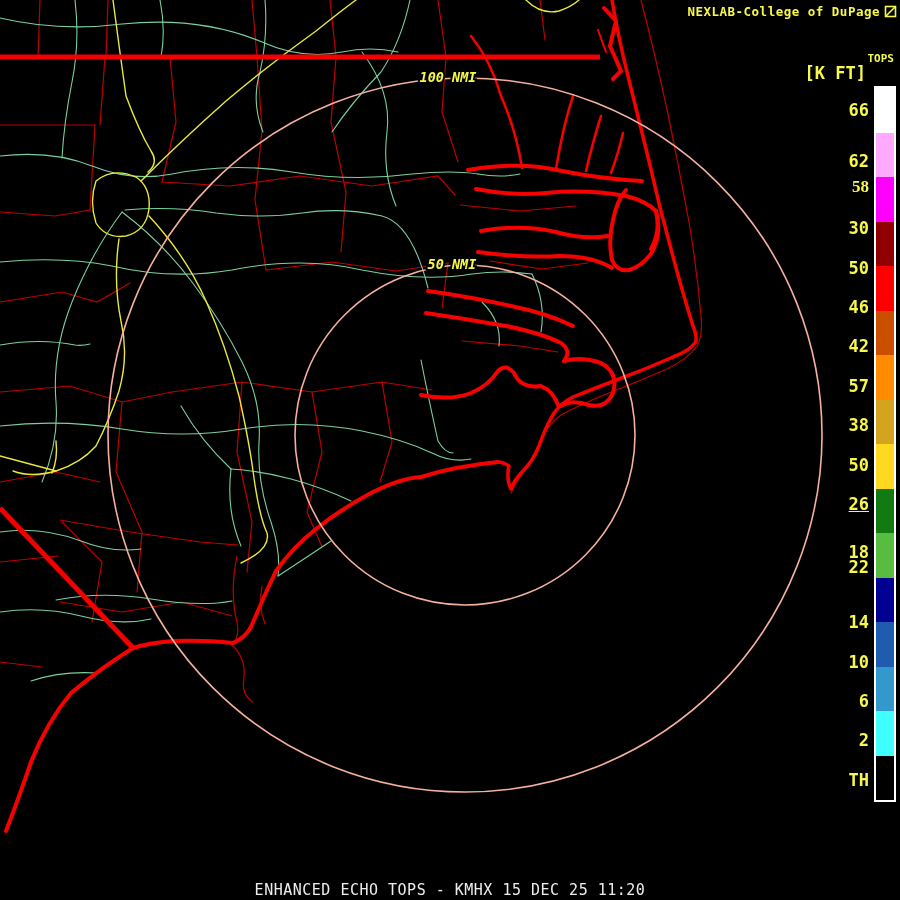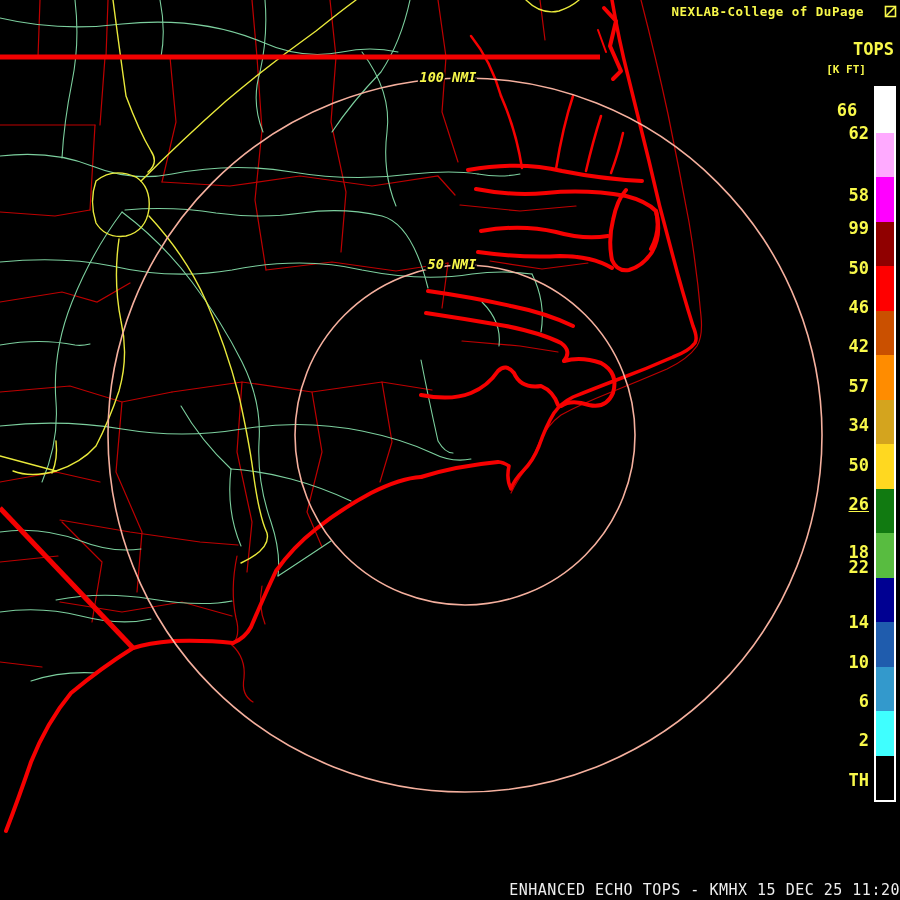--- a/index.html
+++ b/index.html
@@ -1,30 +1,30 @@
 <!DOCTYPE html>
 <html><head>
 <meta charset="utf-8">
 <style>
   html,body{margin:0;padding:0;background:#000;}
   body{width:900px;height:900px;position:relative;overflow:hidden;
        font-family:"DejaVu Sans Mono",monospace;}
   #map{position:absolute;left:0;top:0;width:900px;height:900px;}
   .txt-yellow{color:#F8F84A;}
-  #src-line{position:absolute;top:4px;right:3px;display:flex;align-items:center;gap:20px;
+  #src-line{position:absolute;top:4px;right:3px;display:flex;align-items:center;gap:4px;
             font-size:12.5px;font-weight:bold;letter-spacing:0.5px;}
-  #tops-label{position:absolute;top:39px;right:6px;font-size:17px;font-weight:bold;}
-  #units-label{position:absolute;top:63px;right:34px;font-size:11px;font-weight:bold;}
+  #tops-label{position:absolute;top:52px;right:6px;font-size:11px;font-weight:bold;}
+  #units-label{position:absolute;top:63px;right:34px;font-size:17px;font-weight:bold;}
   #legend-bar{position:absolute;left:874px;top:86px;width:18px;height:712px;
               border:2px solid #fff;display:flex;flex-direction:column;}
   #legend-bar .band{flex:1 1 auto;}
   #legend-labels{position:absolute;top:0;right:31px;width:44px;height:900px;pointer-events:none;}
   #legend-labels .legend-label{position:absolute;right:0;height:20px;line-height:20px;
       width:44px;text-align:right;font-size:17px;font-weight:bold;color:#F8F84A;}
-  #footer-caption{position:absolute;left:0;top:881px;width:900px;text-align:right;
+  #footer-caption{position:absolute;left:0;top:881px;width:900px;text-align:center;
       font-size:15px;color:#EDEDED;letter-spacing:0.5px;}
   .ring-label{font-family:"DejaVu Sans Mono",monospace;font-size:13.5px;font-weight:bold;
       font-style:italic;fill:#F8F84A;paint-order:stroke;stroke:#000;stroke-width:4px;}
 </style>
 </head>
 <body>
 
 <svg id="map" viewBox="0 0 900 900" xmlns="http://www.w3.org/2000/svg">
 
   <g stroke="#BE0000" stroke-width="1.2" fill="none" stroke-linecap="round">
@@ -167,29 +167,29 @@
     <div class="band" style="background: rgb(255, 216, 32);"></div>
     <div class="band" style="background: rgb(17, 122, 17);"></div>
     <div class="band" style="background: rgb(88, 188, 64);"></div>
     <div class="band" style="background: rgb(0, 0, 146);"></div>
     <div class="band" style="background: rgb(31, 92, 173);"></div>
     <div class="band" style="background: rgb(51, 153, 204);"></div>
     <div class="band" style="background: rgb(63, 255, 255);"></div>
     <div class="band" style="background: rgb(0, 0, 0);"></div>
   </div>
 <div id="legend-labels">
-    <div class="legend-label" style="top: 100px; text-align: center;">66</div>
-    <div class="legend-label" style="top: 123px;">62</div>
-    <div class="legend-label" style="top: 185px;">58</div>
-    <div class="legend-label" style="top: 218.2px;">99</div>
+    <div class="legend-label" style="top: 100px;">66</div>
+    <div class="legend-label" style="top: 151px;">62</div>
+    <div class="legend-label" style="top: 177px; font-family: Liberation Serif, serif;">58</div>
+    <div class="legend-label" style="top: 218.2px;">30</div>
     <div class="legend-label" style="top: 257.6px;">50</div>
     <div class="legend-label" style="top: 297px;">46</div>
     <div class="legend-label" style="top: 336.4px;">42</div>
     <div class="legend-label" style="top: 375.8px;">57</div>
-    <div class="legend-label" style="top: 415.2px;">34</div>
+    <div class="legend-label" style="top: 415.2px;">38</div>
     <div class="legend-label" style="top: 454.6px;">50</div>
     <div class="legend-label" style="top: 494px; text-decoration: underline;">26</div>
     <div class="legend-label" style="top: 533.4px; margin-top: 24px;">22</div>
     <div class="legend-label" style="top: 542px;">18</div>
     <div class="legend-label" style="top: 612.2px;">14</div>
     <div class="legend-label" style="top: 651.6px;">10</div>
     <div class="legend-label" style="top: 691px;">6</div>
     <div class="legend-label" style="top: 730.4px;">2</div>
     <div class="legend-label" style="top: 769.8px;">TH</div>
   </div>

